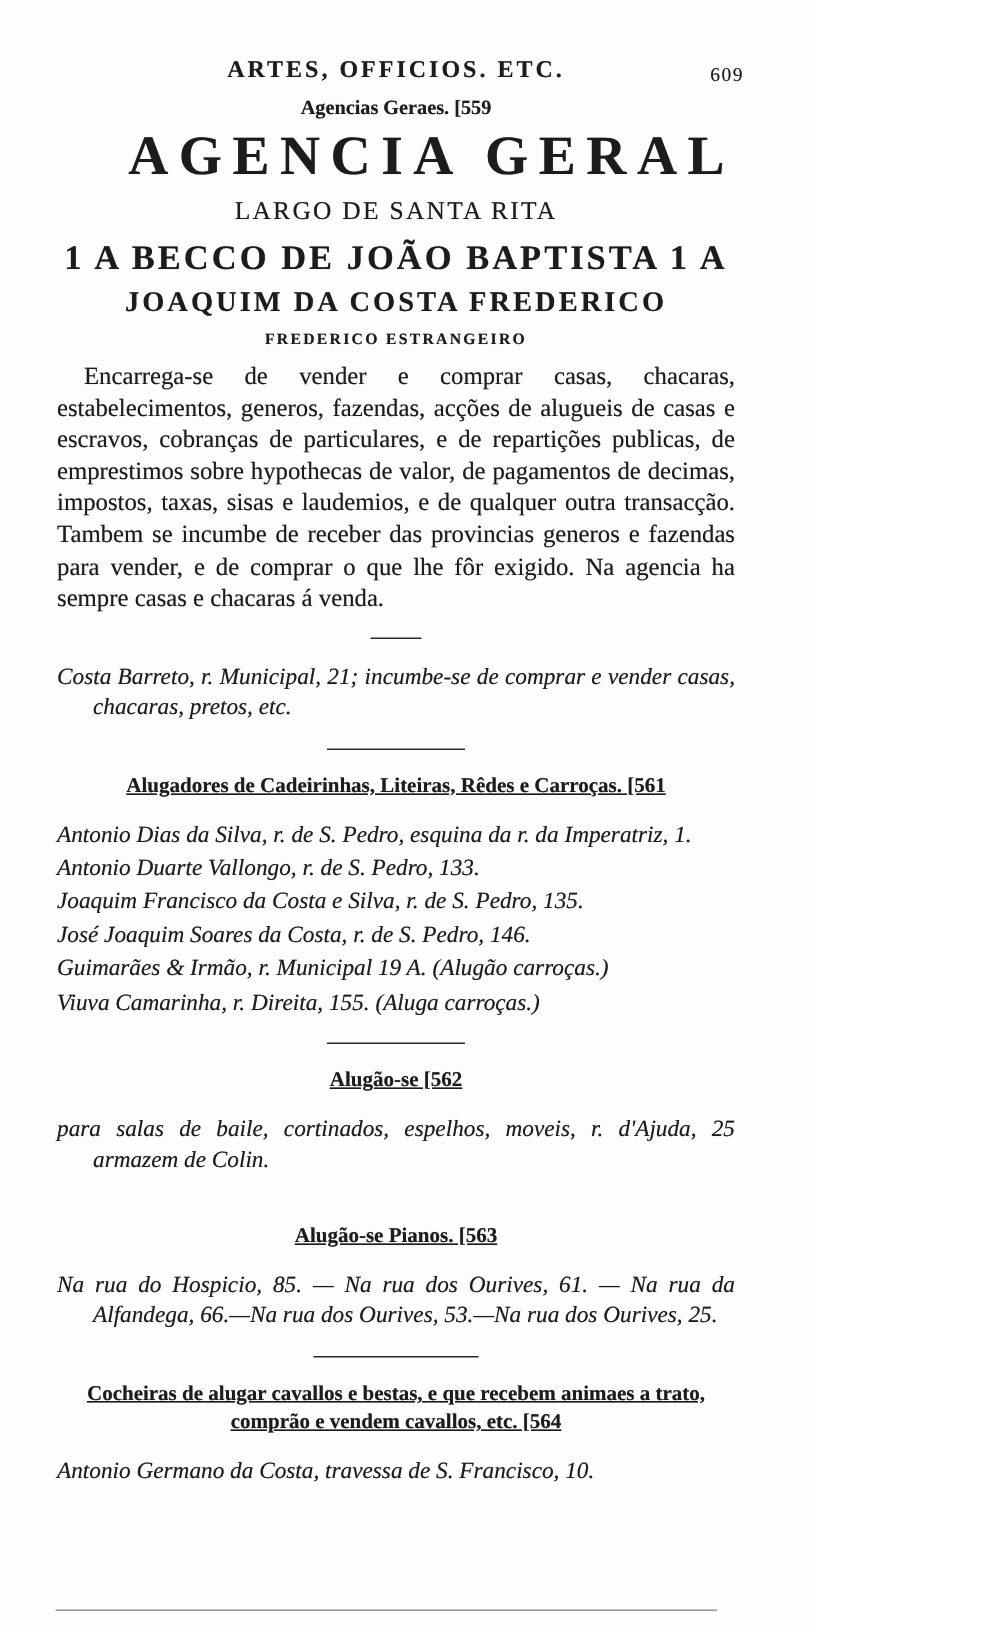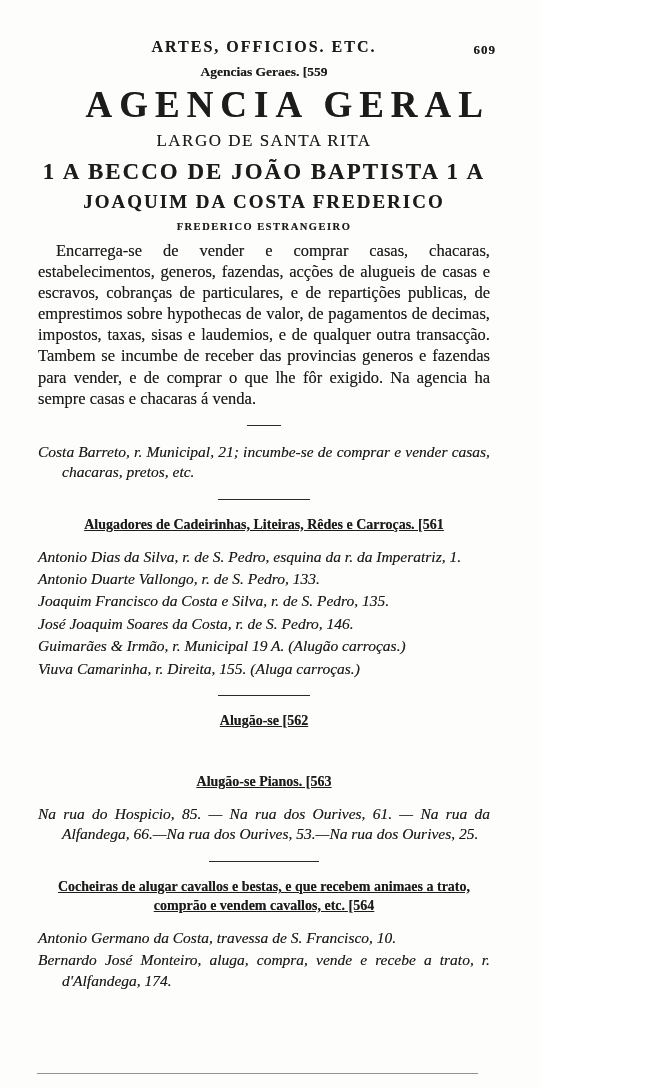--- a/index.html
+++ b/index.html
@@ -34,21 +34,21 @@
   .running-title {
     display: inline-block;
     font-weight: bold;
     font-size: 16px;
     letter-spacing: 2px;
   }
   .page-number {
     position: absolute;
     right: -6px;
     top: 4px;
-    font-weight: bold;
+    font-weight: normal;
     font-size: 13px;
     letter-spacing: 1px;
   }
   .section-label {
     text-align: center;
     font-weight: bold;
     font-size: 13.5px;
     margin-bottom: 6px;
   }
   .main-title {
@@ -166,34 +166,34 @@
     <div class="entry">Joaquim Francisco da Costa e Silva, r. de S. Pedro, 135.</div>
     <div class="entry">José Joaquim Soares da Costa, r. de S. Pedro, 146.</div>
     <div class="entry">Guimarães &amp; Irmão, r. Municipal 19 A. (Alugão carroças.)</div>
     <div class="entry">Viuva Camarinha, r. Direita, 155. (Aluga carroças.)</div>
   </div>
 
   <hr class="divider medium">
 
   <div class="center-heading">Alugão-se [562</div>
 
+  <div class="entry">para salas de baile, cortinados, espelhos, moveis, r. d'Ajuda, 25 armazem de Colin.</div>
 
   <div class="gap-md"></div>
 
   <div class="center-heading">Alugão-se Pianos. [563</div>
 
   <div class="entry">Na rua do Hospicio, 85. — Na rua dos Ourives, 61. — Na rua da Alfandega, 66.—Na rua dos Ourives, 53.—Na rua dos Ourives, 25.</div>
 
   <hr class="divider large">
 
   <div class="center-heading">
     <span>Cocheiras de alugar cavallos e bestas, e que recebem animaes a trato,</span><br>
     <span>comprão e vendem cavallos, etc. [564</span>
   </div>
 
   <div class="entries-block">
     <div class="entry">Antonio Germano da Costa, travessa de S. Francisco, 10.</div>
-    <div class="entry">Bernardo José Monteiro, aluga, compra, vende e recebe a trato, r. d'Alfandega, 174.</div>
   </div>
 
   <div class="scan-artifact-line"></div>
 
 </div>
 
 </body></html>

